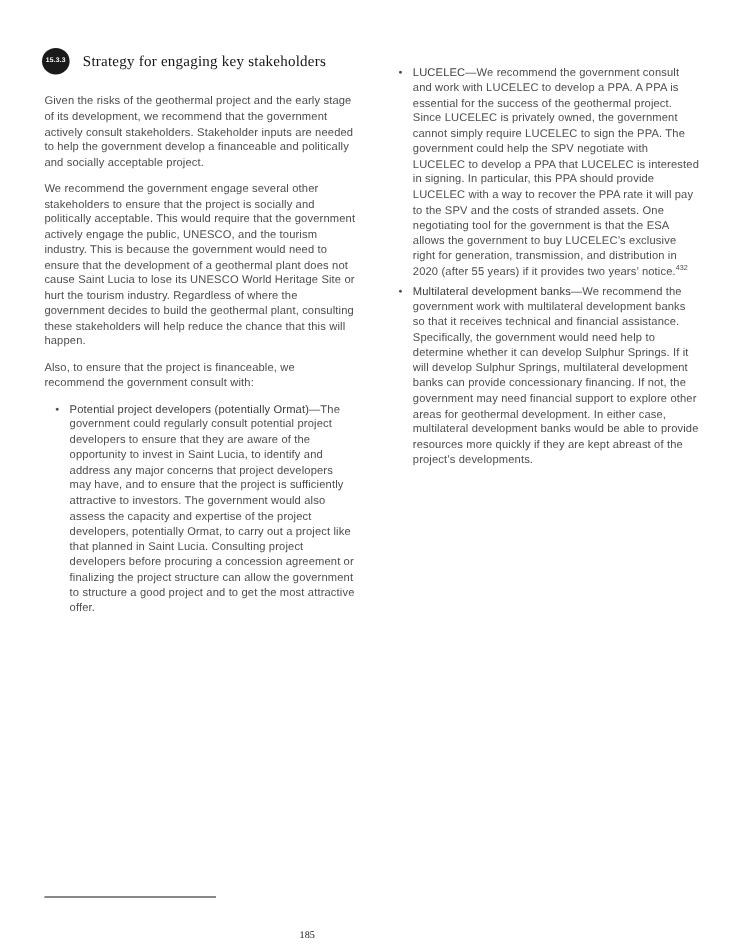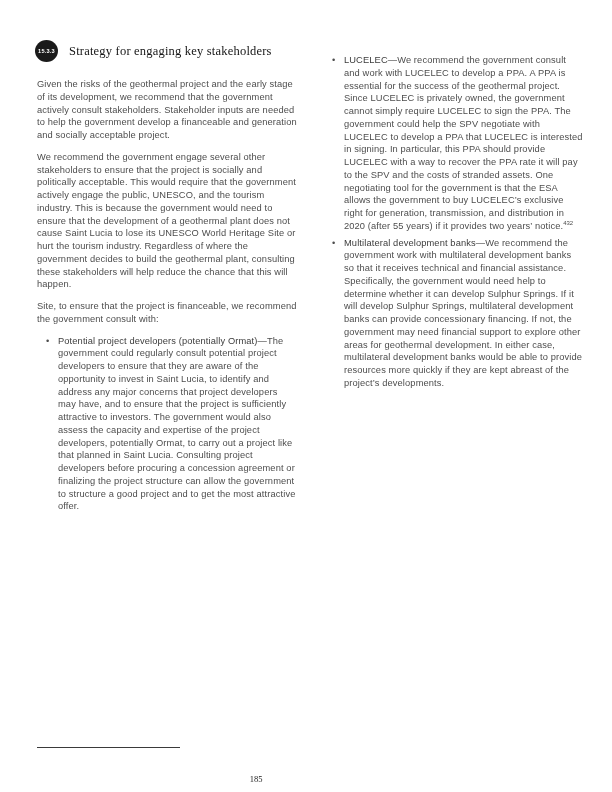--- a/index.html
+++ b/index.html
@@ -111,23 +111,23 @@
 <body>
 
 <div class="page">
 
   <div class="section-header">
     <div class="section-badge">15.3.3</div>
     <div class="section-title">Strategy for engaging key stakeholders</div>
   </div>
 
   <div class="col col-left">
-    <p class="para">Given the risks of the geothermal project and the early stage of its development, we recommend that the government actively consult stakeholders. Stakeholder inputs are needed to help the government develop a financeable and generation and socially acceptable project.</p>
+    <p class="para">Given the risks of the geothermal project and the early stage of its development, we recommend that the government actively consult stakeholders. Stakeholder inputs are needed to help the government develop a financeable and politically and socially acceptable project.</p>
     <p class="para">We recommend the government engage several other stakeholders to ensure that the project is socially and politically acceptable. This would require that the government actively engage the public, UNESCO, and the tourism industry. This is because the government would need to ensure that the development of a geothermal plant does not cause Saint Lucia to lose its UNESCO World Heritage Site or hurt the tourism industry. Regardless of where the government decides to build the geothermal plant, consulting these stakeholders will help reduce the chance that this will happen.</p>
-    <p class="para">Site, to ensure that the project is financeable, we recommend the government consult with:</p>
+    <p class="para">Also, to ensure that the project is financeable, we recommend the government consult with:</p>
 
     <ul class="bullets">
       <li class="bullet-item">
         <span class="bullet-marker">•</span>
         <span class="bullet-bold">Potential project developers (potentially Ormat)</span><span>—The government could regularly consult potential project developers to ensure that they are aware of the opportunity to invest in Saint Lucia, to identify and address any major concerns that project developers may have, and to ensure that the project is sufficiently attractive to investors. The government would also assess the capacity and expertise of the project developers, potentially Ormat, to carry out a project like that planned in Saint Lucia. Consulting project developers before procuring a concession agreement or finalizing the project structure can allow the government to structure a good project and to get the most attractive offer.</span>
       </li>
     </ul>
   </div>
 
   <div class="col col-right">

